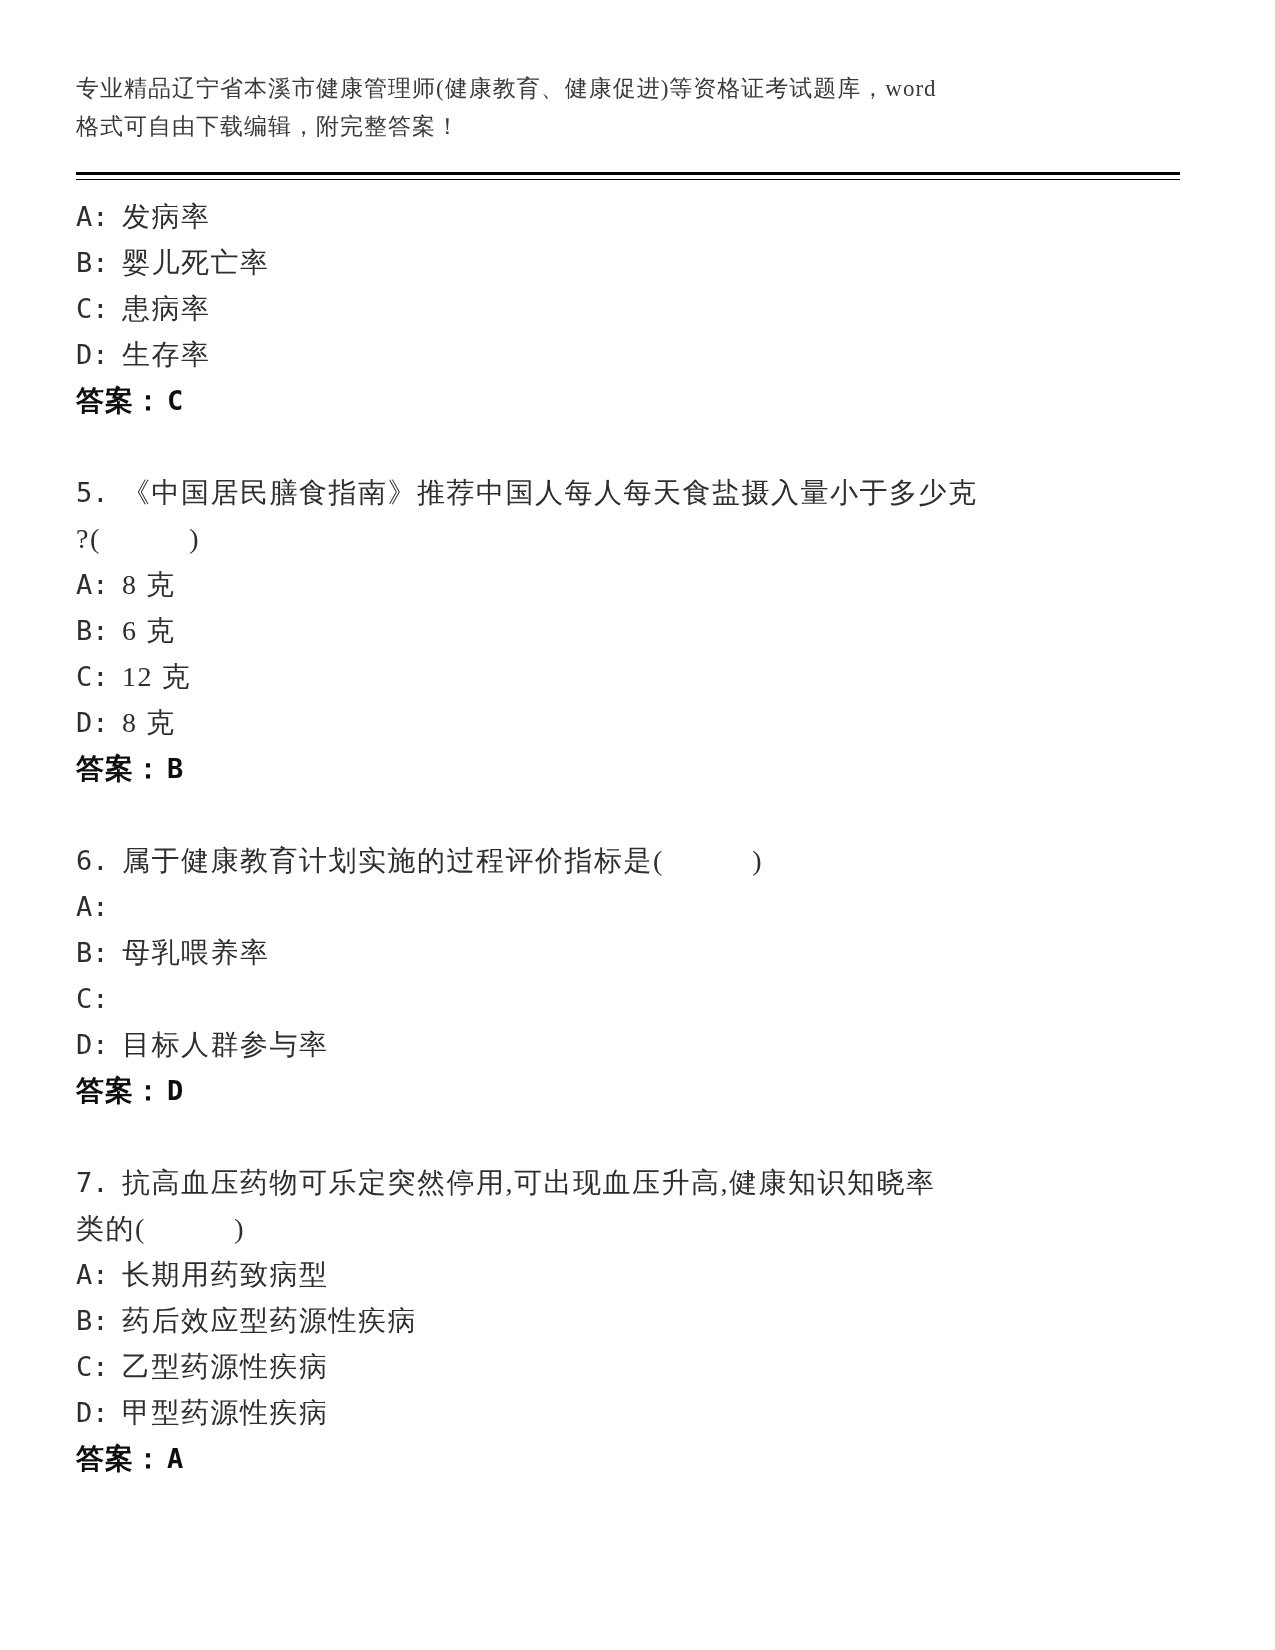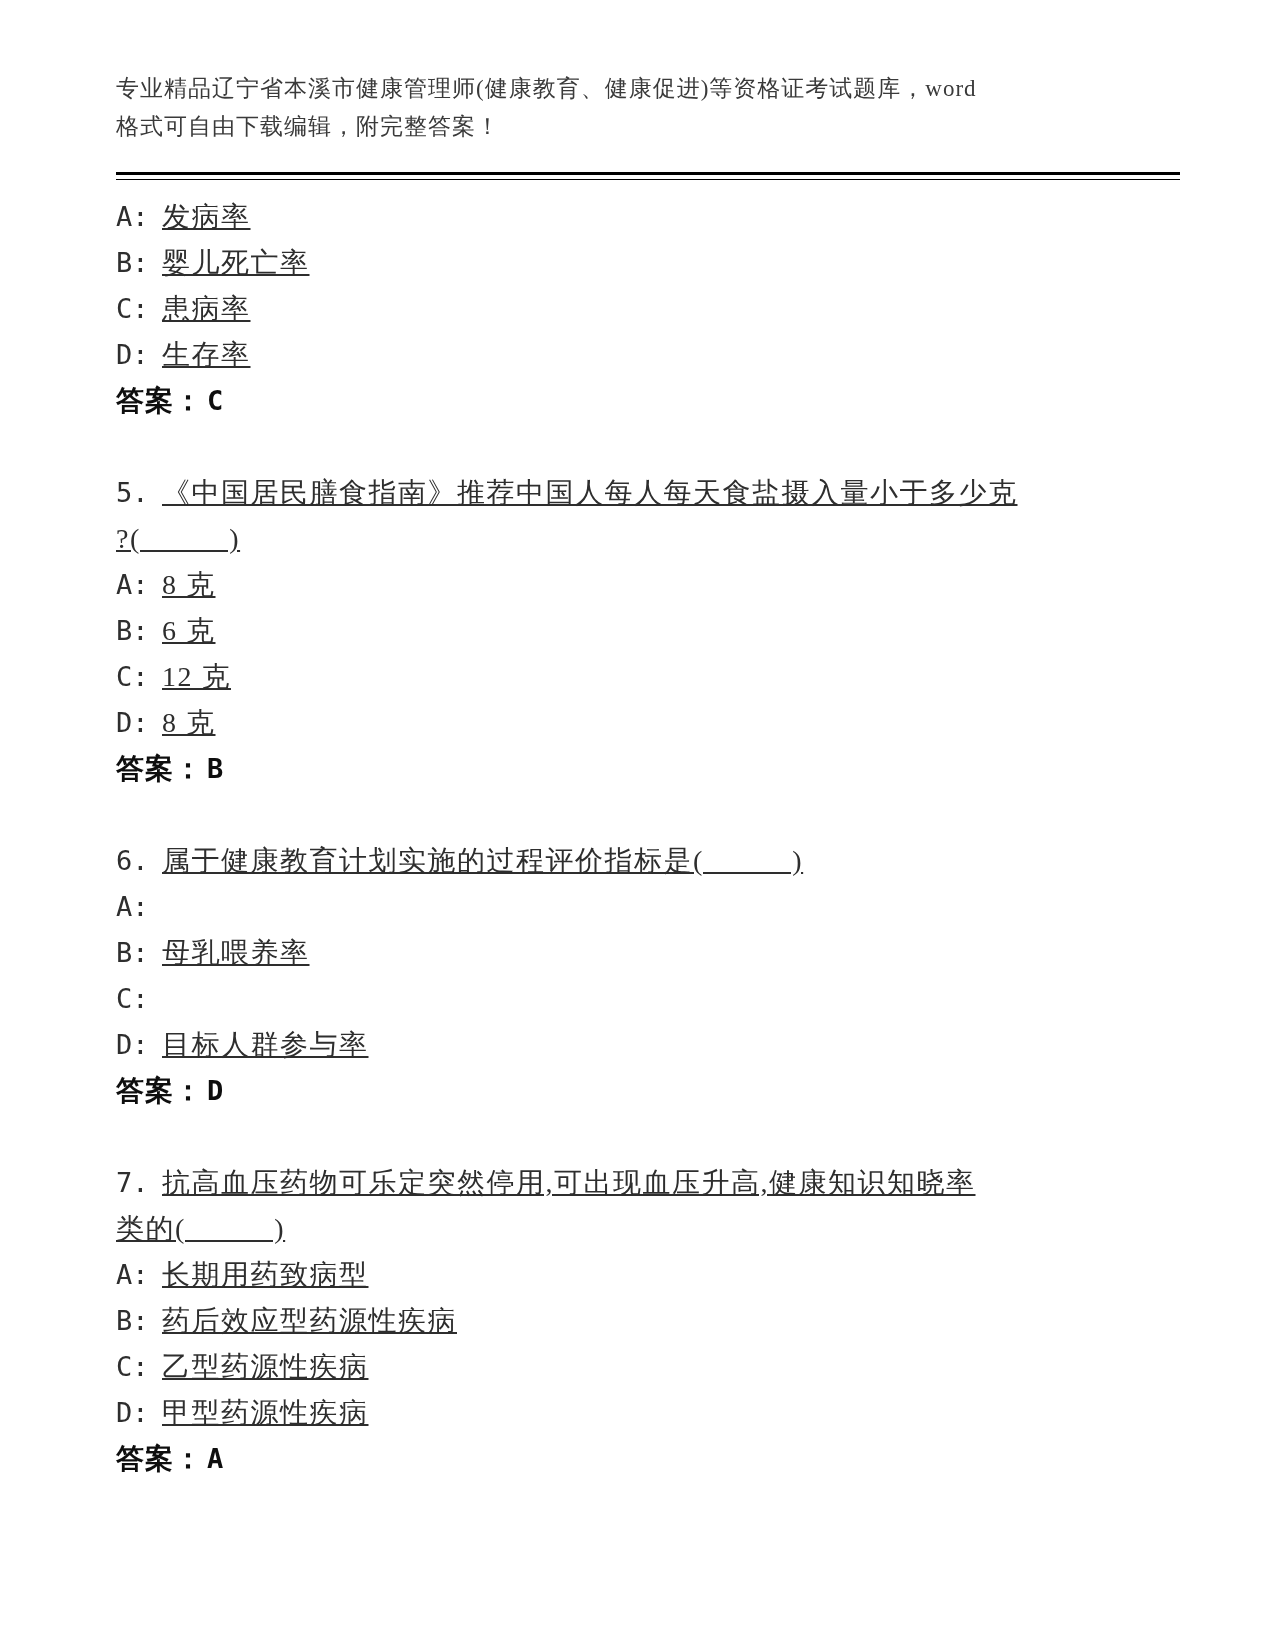--- a/index.html
+++ b/index.html
@@ -10,21 +10,21 @@
   body {
     width: 1275px;
     height: 1650px;
     overflow: hidden;
     color: #2e2e2e;
   }
   .page {
     box-sizing: border-box;
     width: 1275px;
     height: 1650px;
-    padding: 70px 95px 0 116px;
+    padding: 70px 95px 0 76px;
   }
   
   .header-line {
     font-family: "Liberation Serif", "DejaVu Serif", serif;
     font-size: 23px;
     line-height: 38px;
     color: #3a3a3a;
     letter-spacing: 1px;
     white-space: pre;
   }
@@ -52,21 +52,20 @@
   .mono {
     font-family: "DejaVu Sans Mono", "Liberation Mono", monospace;
     font-size: 27px;
   }
   .q-num, .opt-label {
     flex: none;
     min-width: 46px;
   }
   .stem-text, .opt-text, .stem-cont {
     letter-spacing: 1.5px;
-    text-decoration: underline;
   }
   .answer-line {
     font-weight: 700;
     color: #0e0e0e;
   }
   .answer-label {
     letter-spacing: 1px;
   }
   .answer-value {
     font-weight: 700;

